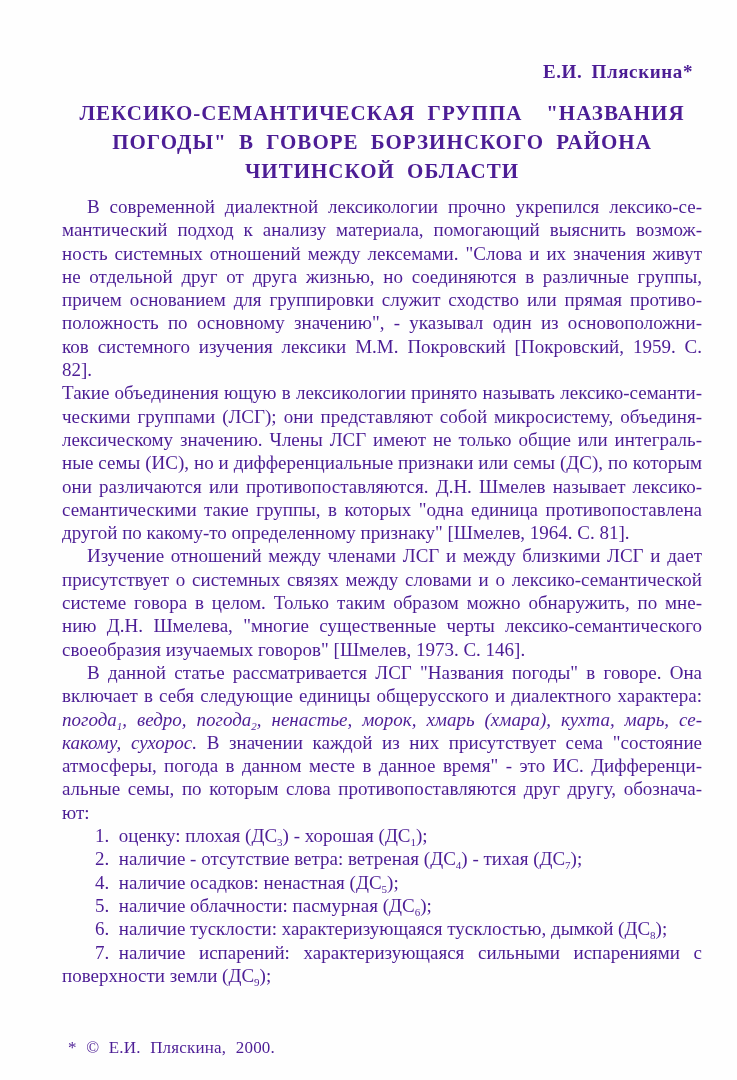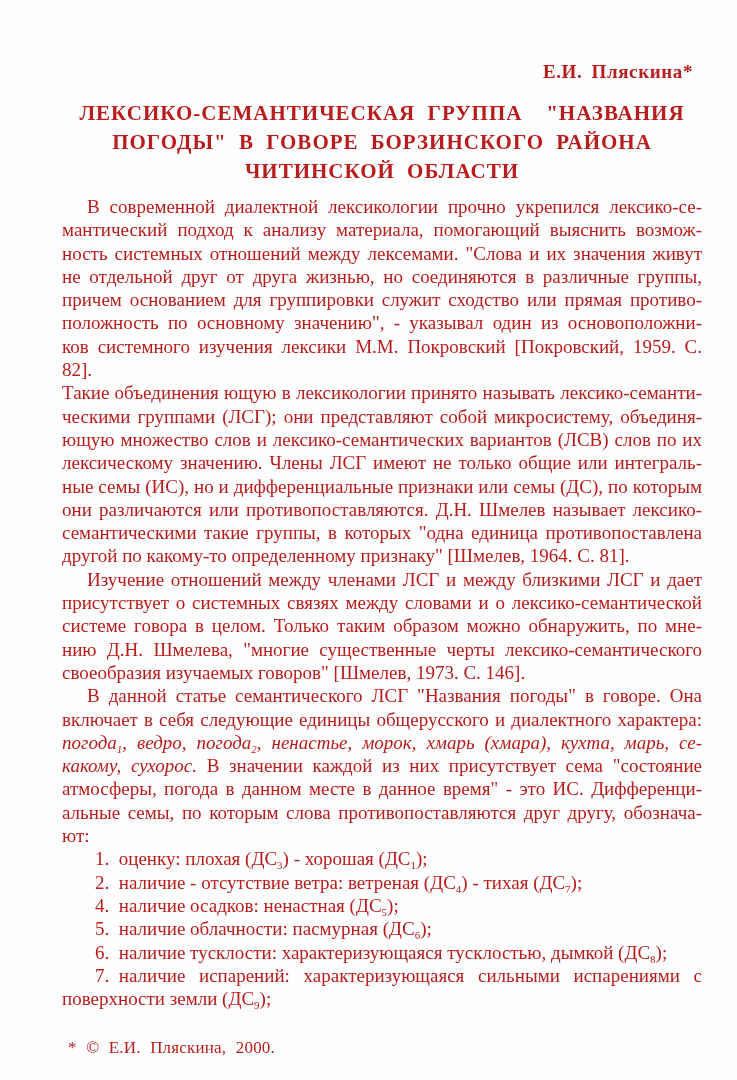--- a/index.html
+++ b/index.html
@@ -6,21 +6,21 @@
   body {
     width: 737px; height: 1080px;
     background: #ffffff;
     overflow: hidden;
   }
   .page {
     position: relative;
     width: 737px; height: 1080px;
     background: #fefefe;
     font-family: "Liberation Serif", serif;
-    color: #b91c1c;
+    color: #4c1d95;
   }
   .author {
     position: absolute;
     top: 61px; right: 44px;
     font-weight: bold;
     font-size: 19px;
     letter-spacing: 0.6px;
     word-spacing: 4px;
   }
   .title {
@@ -79,32 +79,31 @@
   <div class="body">
       <div class="line paragraph">В современной диалектной лексикологии прочно укрепился лексико-се-</div>
       <div class="line">мантический подход к анализу материала, помогающий выяснить возмож-</div>
       <div class="line">ность системных отношений между лексемами. "Слова и их значения живут</div>
       <div class="line">не отдельной друг от друга жизнью, но соединяются в различные группы,</div>
       <div class="line">причем основанием для группировки служит сходство или прямая противо-</div>
       <div class="line">положность по основному значению", - указывал один из основоположни-</div>
       <div class="line">ков системного изучения лексики М.М. Покровский [Покровский, 1959. С. 82].</div>
       <div class="line">Такие объединения ющую в лексикологии принято называть лексико-семанти-</div>
       <div class="line">ческими группами (ЛСГ); они представляют собой микросистему, объединя-</div>
-      <div class="line">ющую множество слов и лексико-семантических вариантов (ЛСВ) слов по их</div>
       <div class="line">лексическому значению. Члены ЛСГ имеют не только общие или интеграль-</div>
       <div class="line">ные семы (ИС), но и дифференциальные признаки или семы (ДС), по которым</div>
       <div class="line">они различаются или противопоставляются. Д.Н. Шмелев называет лексико-</div>
       <div class="line">семантическими такие группы, в которых "одна единица противопоставлена</div>
       <div class="line last">другой по какому-то определенному признаку" [Шмелев, 1964. С. 81].</div>
       <div class="line paragraph">Изучение отношений между членами ЛСГ и между близкими ЛСГ и дает</div>
       <div class="line">присутствует о системных связях между словами и о лексико-семантической</div>
       <div class="line">системе говора в целом. Только таким образом можно обнаружить, по мне-</div>
       <div class="line">нию Д.Н. Шмелева, "многие существенные черты лексико-семантического</div>
       <div class="line last">своеобразия изучаемых говоров" [Шмелев, 1973. С. 146].</div>
-      <div class="line paragraph">В данной статье семантического ЛСГ "Названия погоды" в говоре. Она</div>
+      <div class="line paragraph">В данной статье рассматривается ЛСГ "Названия погоды" в говоре. Она</div>
       <div class="line">включает в себя следующие единицы общерусского и диалектного характера:</div>
       <div class="line"><i>погода<sub>1</sub>, ведро, погода<sub>2</sub>, ненастье, морок, хмарь (хмара), кухта, марь, се-</i></div>
       <div class="line"><i>какому, сухорос.</i> В значении каждой из них присутствует сема "состояние</div>
       <div class="line">атмосферы, погода в данном месте в данное время" - это ИС. Дифференци-</div>
       <div class="line">альные семы, по которым слова противопоставляются друг другу, обознача-</div>
       <div class="line last">ют:</div>
       <div class="line list last">1. оценку: плохая (ДС<sub>3</sub>) - хорошая (ДС<sub>1</sub>);</div>
       <div class="line list last">2. наличие - отсутствие ветра: ветреная (ДС<sub>4</sub>) - тихая (ДС<sub>7</sub>);</div>
       <div class="line list last">4. наличие осадков: ненастная (ДС<sub>5</sub>);</div>
       <div class="line list last">5. наличие облачности: пасмурная (ДС<sub>6</sub>);</div>

